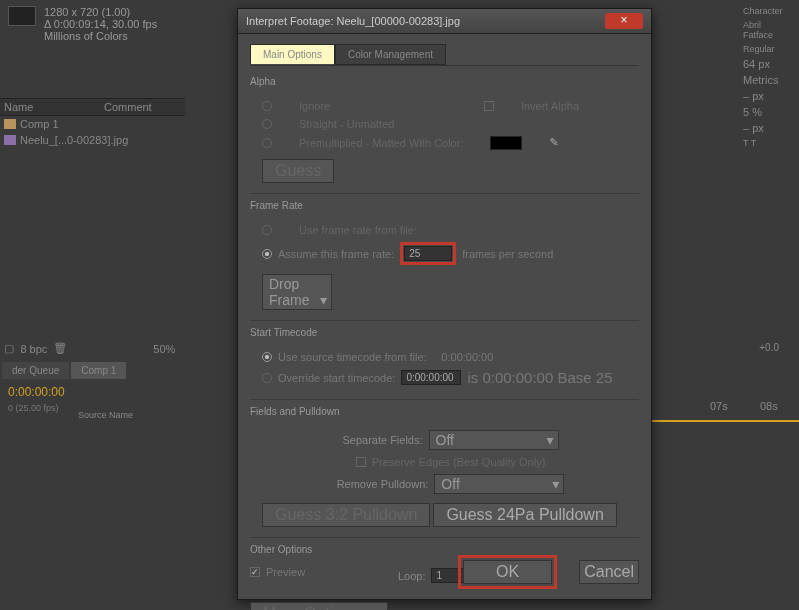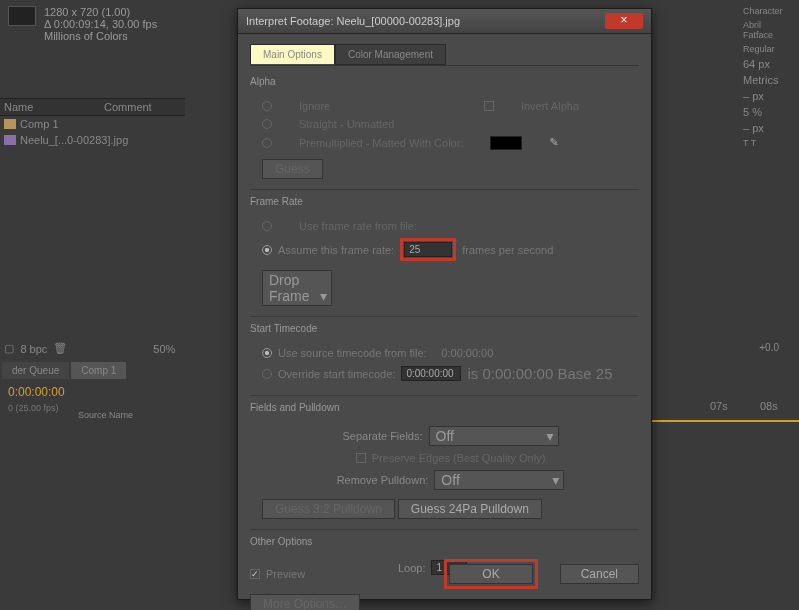--- a/index.html
+++ b/index.html
@@ -41,21 +41,21 @@
 .radio-row.disabled { color: #666; gap: 27px; }
 .radio { width: 10px; height: 10px; border-radius: 50%; border: 1px solid #666; display: inline-block; }
 .radio.checked { background: radial-gradient(circle, #bbb 35%, transparent 40%); border-color: #999; }
 .chk { width: 10px; height: 10px; border: 1px solid #666; display: inline-block; }
 .chk.checked::after { content: "✓"; font-size: 9px; color: #ccc; position: relative; top: -3px; }
 .input-box { background: #333; border: 1px solid #222; padding: 1px 4px; color: #aaa; width: 48px; font-size: 10px; }
 .highlight { border: 3px solid #c0392b; padding: 1px; display: inline-block; }
 .dropdown { background: #555; border: 1px solid #333; padding: 1px 18px 1px 6px; color: #999; font-size: 14px; display: inline-block; position: relative; width: 130px; }
 .dropdown.sm { width: 70px; }
 .dropdown::after { content: "▾"; position: absolute; right: 4px; }
-.btn { background: #555; border: 1px solid #333; padding: 2px 12px; color: #aaa; font-size: 12px; display: inline-block; }
+.btn { background: #555; border: 1px solid #333; padding: 2px 12px; color: #aaa; font-size: 16px; display: inline-block; }
 .btn.disabled { color: #666; }
 .swatch { width: 32px; height: 14px; background: #000; border: 1px solid #222; display: inline-block; }
 .eyedrop { width: 14px; height: 14px; display: inline-block; color: #aaa; }
 .row-right { display: flex; align-items: center; gap: 6px; justify-content: center; padding: 3px 0; font-size: 10px; }
 .row-right .lbl { flex: 0 0 auto; }
 .dlg-footer { position: absolute; bottom: 10px; left: 12px; right: 12px; display: flex; justify-content: space-between; align-items: center; }
 .ok-wrap { display: flex; gap: 22px; }
 .ok-hl { border: 3px solid #c0392b; padding: 2px; }
 .ok-btn { padding: 2px 32px; }
 </style>
@@ -227,17 +227,17 @@
       <div><span class="btn disabled">More Options…</span></div>
     </div>
 
     <div class="dlg-footer">
       <div class="radio-row">
           <span class="chk checked"></span>
           <span>Preview</span>
         </div>
       <div class="ok-wrap">
         <span class="ok-hl"><span class="btn ok-btn">OK</span></span>
-        <span class="btn" style="padding:2px 20px;align-self:center">Cancel</span>
+        <span class="btn" style="padding:2px 4px;align-self:center">Cancel</span>
       </div>
     </div>
   </div>
 </div>
 
 </body></html>

